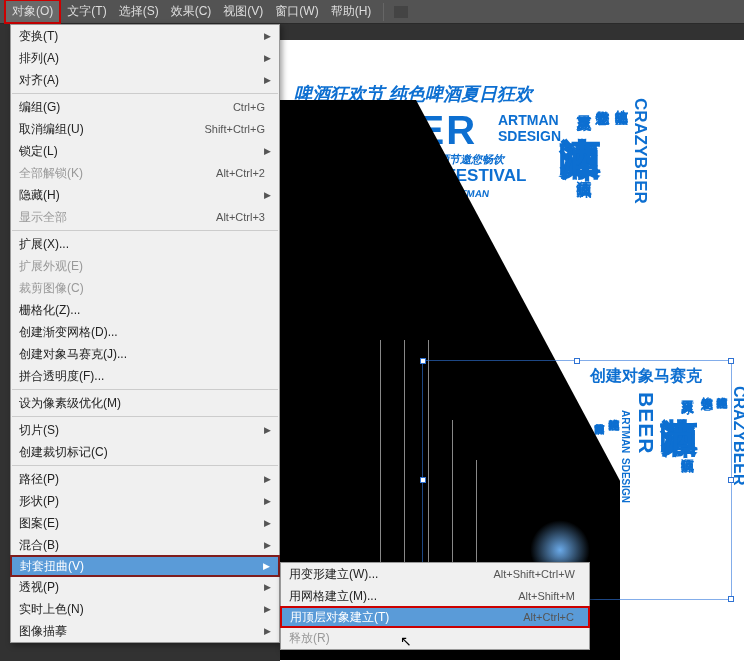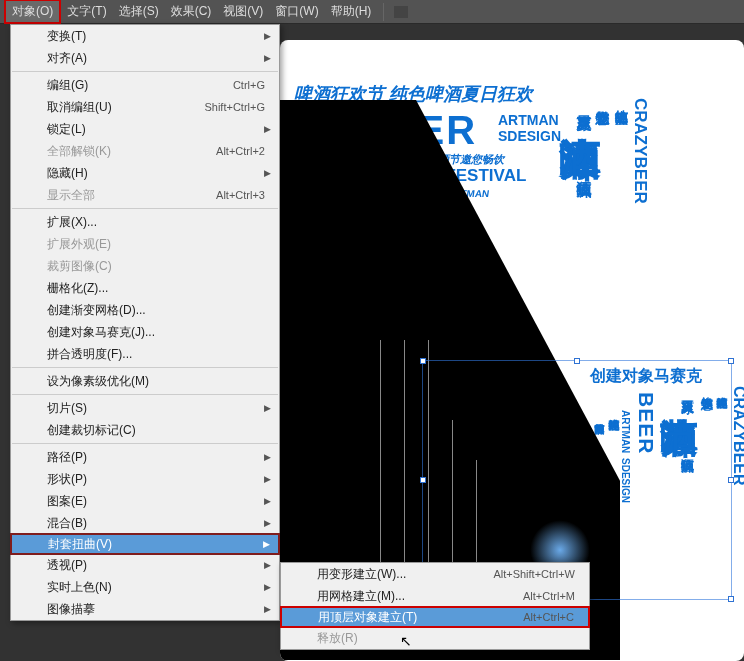--- a/index.html
+++ b/index.html
@@ -4,32 +4,32 @@
 <style>
 * { margin: 0; padding: 0; box-sizing: border-box; font-family: "Microsoft YaHei", sans-serif; }
 body { width: 744px; height: 661px; background: #323232; overflow: hidden; position: relative; }
 
 .menubar { height: 24px; background: #535353; display: flex; align-items: center; padding: 0 4px; font-size: 12px; color: #ddd; border-bottom: 1px solid #2a2a2a; }
 .menubar-item { padding: 2px 6px; cursor: pointer; }
 .menubar-item.active { background: #6a6a6a; border: 2px solid #c00; }
 .menubar-divider { width: 1px; height: 18px; background: #666; margin: 0 6px; }
 .menubar-extra { width: 14px; height: 12px; background: #444; margin-left: 4px; }
 
-.canvas { position: absolute; left: 280px; top: 40px; right: 0; bottom: 0; background: #fff; overflow: hidden; border-radius: 8px; }
+.canvas { position: absolute; left: 280px; top: 40px; right: 0; bottom: 0; background: #fff; overflow: hidden; }
 .artwork { position: relative; width: 100%; height: 100%; }
 .bluetxt { color: #0d6fd1; font-weight: bold; position: absolute; white-space: nowrap; }
 .blackshape { position: absolute; left: 0; top: 60px; width: 340px; height: 560px; background: #000; clip-path: polygon(0 0, 40% 0, 100% 68%, 100% 100%, 0 100%); }
 .guideline { position: absolute; background: #888; }
 .vline { width: 1px; height: 300px; top: 300px; }
 .sel-box { position: absolute; left: 142px; top: 320px; width: 310px; height: 240px; border: 1px solid rgba(48,118,220,.6); }
 .handle { position: absolute; width: 6px; height: 6px; background: #fff; border: 1px solid #2f72d3; }
 .vertical-txt { writing-mode: vertical-rl; text-orientation: mixed; }
 
 .dropdown { position: absolute; left: 10px; top: 24px; width: 270px; background: #f0f0f0; border: 1px solid #999; box-shadow: 2px 2px 6px rgba(0,0,0,.4); font-size: 12px; color: #222; }
-.menu-item { display: flex; justify-content: space-between; align-items: center; padding: 4px 14px 4px 36px; cursor: default; position: relative; height: 22px; }
+.menu-item { display: flex; justify-content: space-between; align-items: center; padding: 4px 14px 4px 8px; cursor: default; position: relative; height: 22px; }
 .menu-item.disabled { color: #999; }
 .menu-item.has-arrow::after { content: "▶"; font-size: 9px; color: #555; position: absolute; right: 8px; }
 .menu-item.highlighted { background: #5a9bd8; color: #fff; border: 2px solid #7f1d1d; margin: -1px; }
 .menu-item.highlighted::after { color: #fff; }
 .menu-sep { height: 1px; background: #ccc; margin: 2px 1px; }
 .shortcut { color: #555; font-size: 11px; }
 
 .submenu { position: absolute; left: 280px; top: 562px; width: 310px; background: #f0f0f0; border: 1px solid #999; box-shadow: 2px 2px 6px rgba(0,0,0,.4); font-size: 12px; color: #222; z-index: 10; text-align: center; }
 .submenu .menu-item.highlighted2 { background: #5a9bd8; color: #fff; border: 2px solid #c00; margin: -1px; }
 
@@ -102,20 +102,23 @@
     </div>
     <div style="position:absolute;left:250px;top:480px;width:60px;height:60px;border-radius:50%;background:radial-gradient(circle,#6aa9e8 0%,rgba(106,169,232,0) 70%)"></div>
   </div>
 </div>
 
 <div class="dropdown" id="dropdown">
     <div class="menu-item has-arrow">
       <span>变换(T)</span>
     </div>
     <div class="menu-item has-arrow">
+      <span>排列(A)</span>
+    </div>
+    <div class="menu-item has-arrow">
       <span>对齐(A)</span>
     </div>
     <div class="menu-sep"></div>
     <div class="menu-item">
       <span>编组(G)</span>
       <span class="shortcut">Ctrl+G</span>
     </div>
     <div class="menu-item">
       <span>取消编组(U)</span>
       <span class="shortcut">Shift+Ctrl+G</span>
@@ -193,21 +196,21 @@
       <span>图像描摹</span>
     </div>
   </div>
 <div class="submenu" id="submenu">
     <div class="menu-item">
       <span>用变形建立(W)...</span>
       <span class="shortcut">Alt+Shift+Ctrl+W</span>
     </div>
     <div class="menu-item">
       <span>用网格建立(M)...</span>
-      <span class="shortcut">Alt+Ctrl+M</span>
+      <span class="shortcut">Alt+Shift+M</span>
     </div>
     <div class="menu-item highlighted2">
       <span>用顶层对象建立(T)</span>
       <span class="shortcut">Alt+Ctrl+C</span>
     </div>
     <div class="menu-item disabled">
       <span>释放(R)</span>
     </div>
   </div>
 

